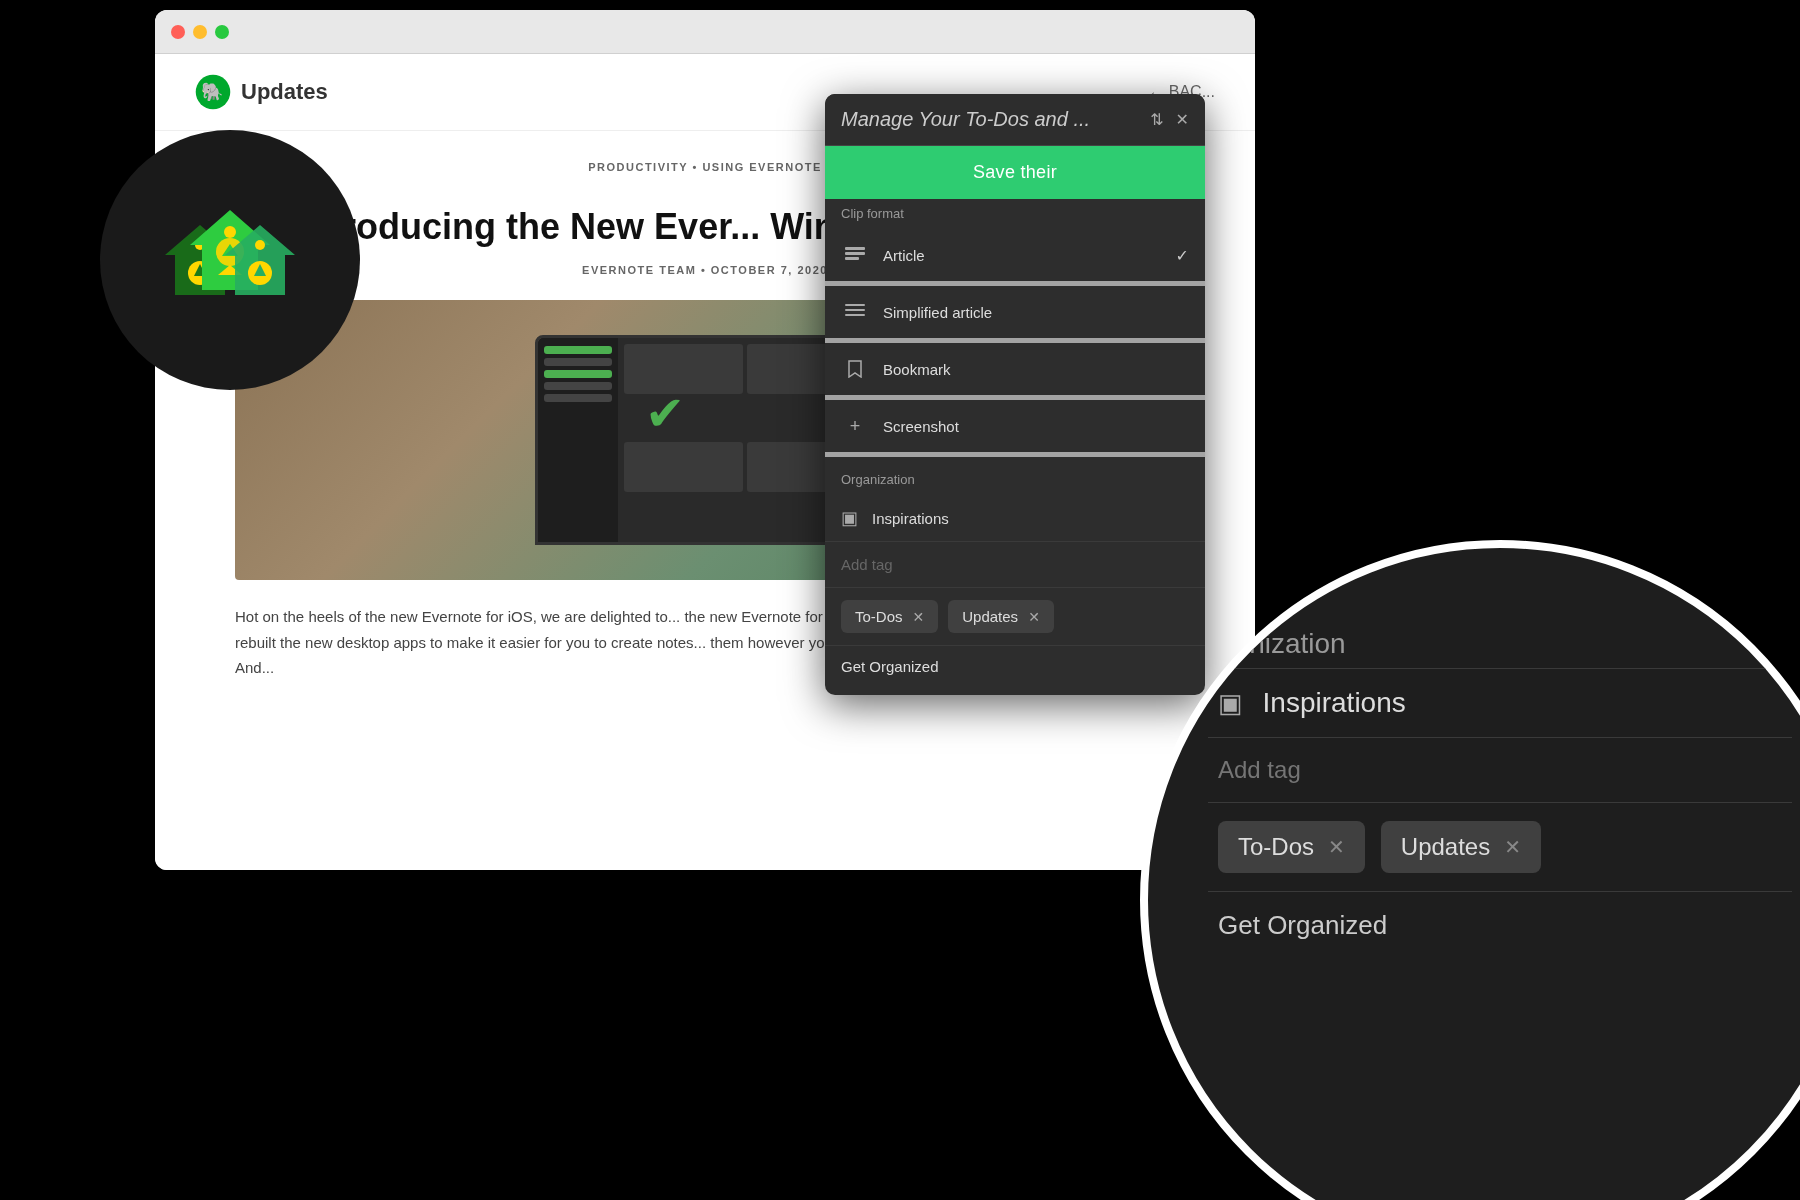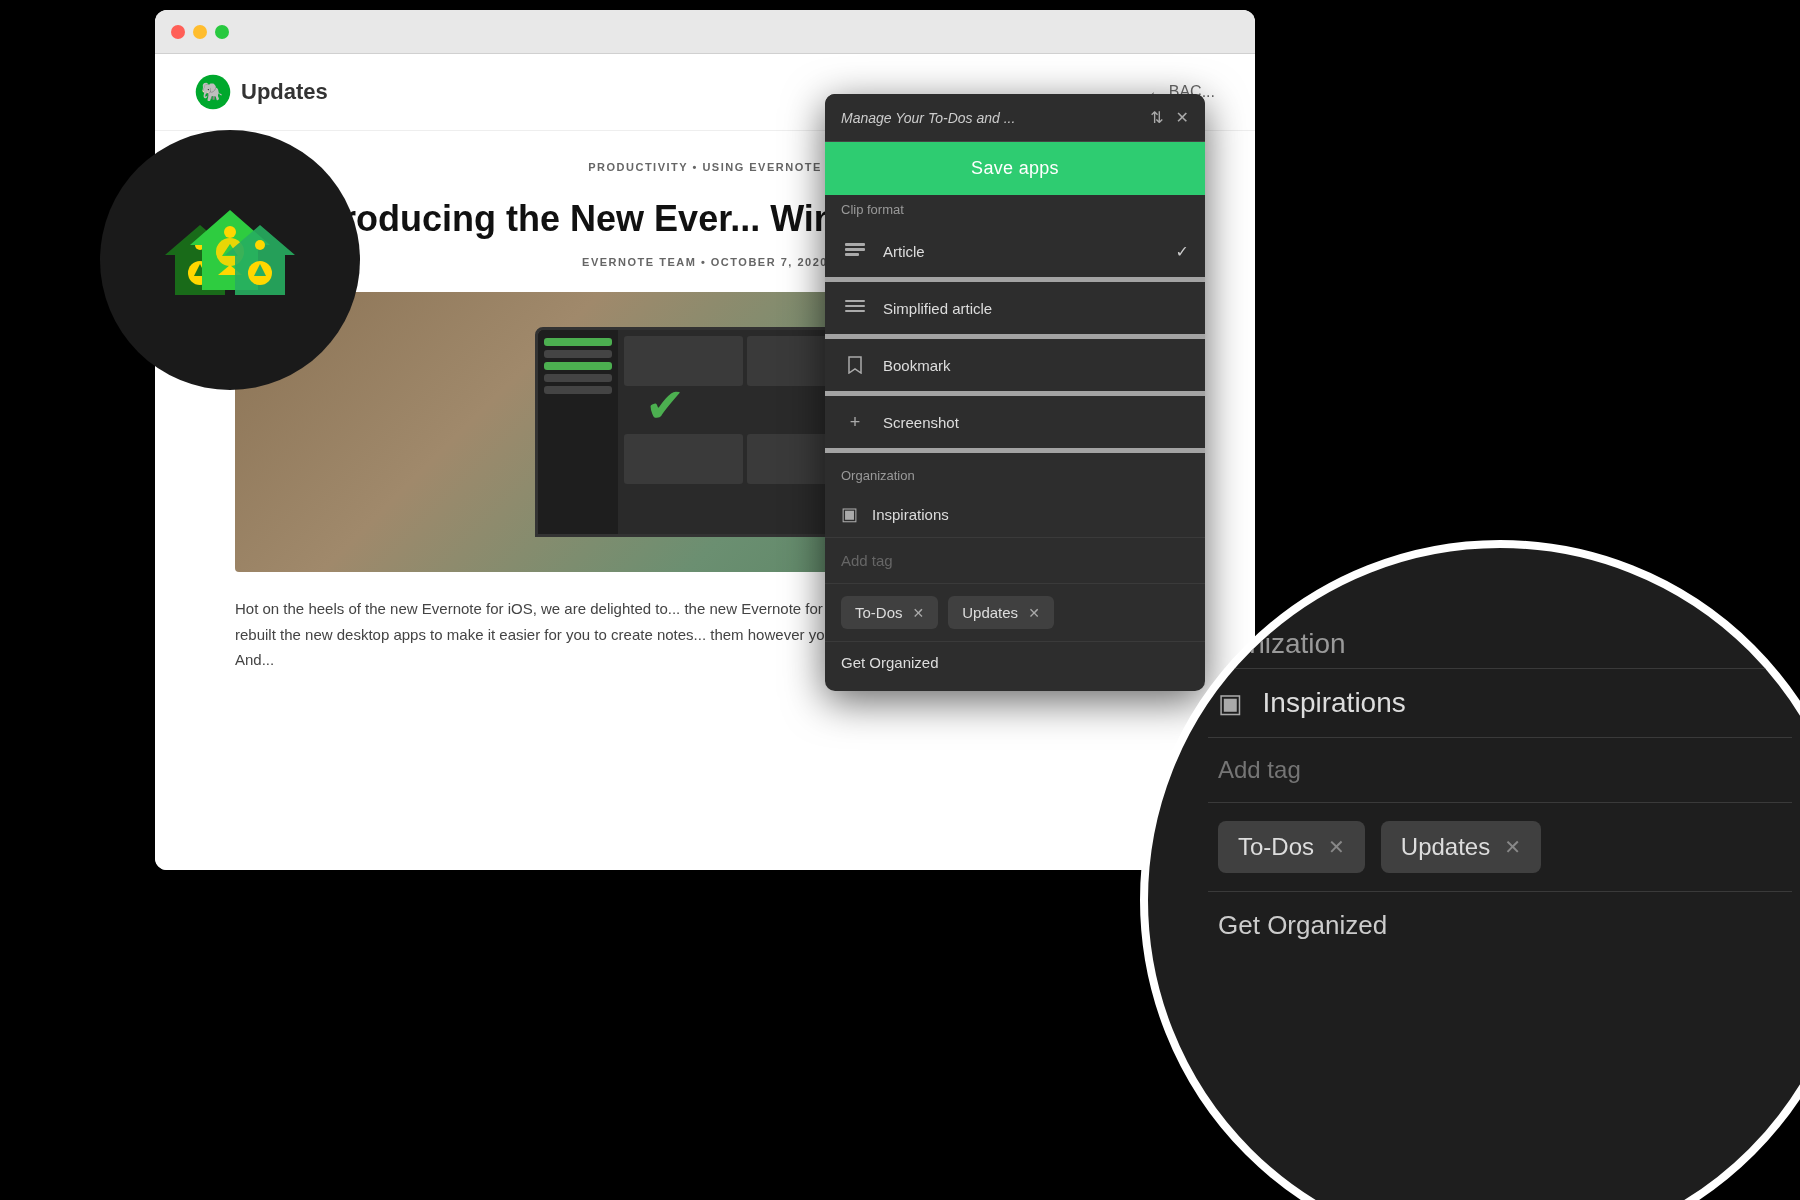--- a/index.html
+++ b/index.html
@@ -89,21 +89,21 @@
       padding: 30px 80px;
       position: relative;
     }
 
     .article-category {
       text-align: center;
       font-size: 11px;
       font-weight: 600;
       letter-spacing: 1.5px;
       color: #666;
-      margin-bottom: 24px;
+      margin-bottom: 32px;
     }
 
     .article-title {
       font-size: 36px;
       font-weight: 800;
       text-align: center;
       color: #111;
       line-height: 1.2;
       margin-bottom: 16px;
     }
@@ -231,21 +231,21 @@
     .extension-header {
       background: #2d2d2d;
       padding: 14px 16px;
       display: flex;
       align-items: center;
       justify-content: space-between;
       border-bottom: 1px solid #444;
     }
 
     .extension-title {
-      font-size: 14px;
+      font-size: 20px;
       font-style: italic;
       color: #ccc;
       flex: 1;
     }
 
     .extension-header-icons {
       display: flex;
       align-items: center;
       gap: 12px;
     }
@@ -471,21 +471,21 @@
 
     <div class="extension-panel">
       <div class="extension-header">
         <div class="extension-title">Manage Your To-Dos and ...</div>
         <div class="extension-header-icons">
           <span class="ext-icon-btn">⇅</span>
           <span class="ext-icon-btn">✕</span>
         </div>
       </div>
 
-      <button class="save-clip-btn">Save apps</button>
+      <button class="save-clip-btn">Save their</button>
 
       <div class="clip-format-section">
         <div class="section-label">Clip format</div>
 
         <div class="format-option">
           <div class="format-icon">
             <svg width="20" height="16" viewBox="0 0 20 16">
                 <rect x="0" y="0" width="20" height="3" fill="#aaa" rx="1"></rect>
                 <rect x="0" y="5" width="20" height="3" fill="#aaa" rx="1"></rect>
                 <rect x="0" y="10" width="14" height="3" fill="#aaa" rx="1"></rect>

